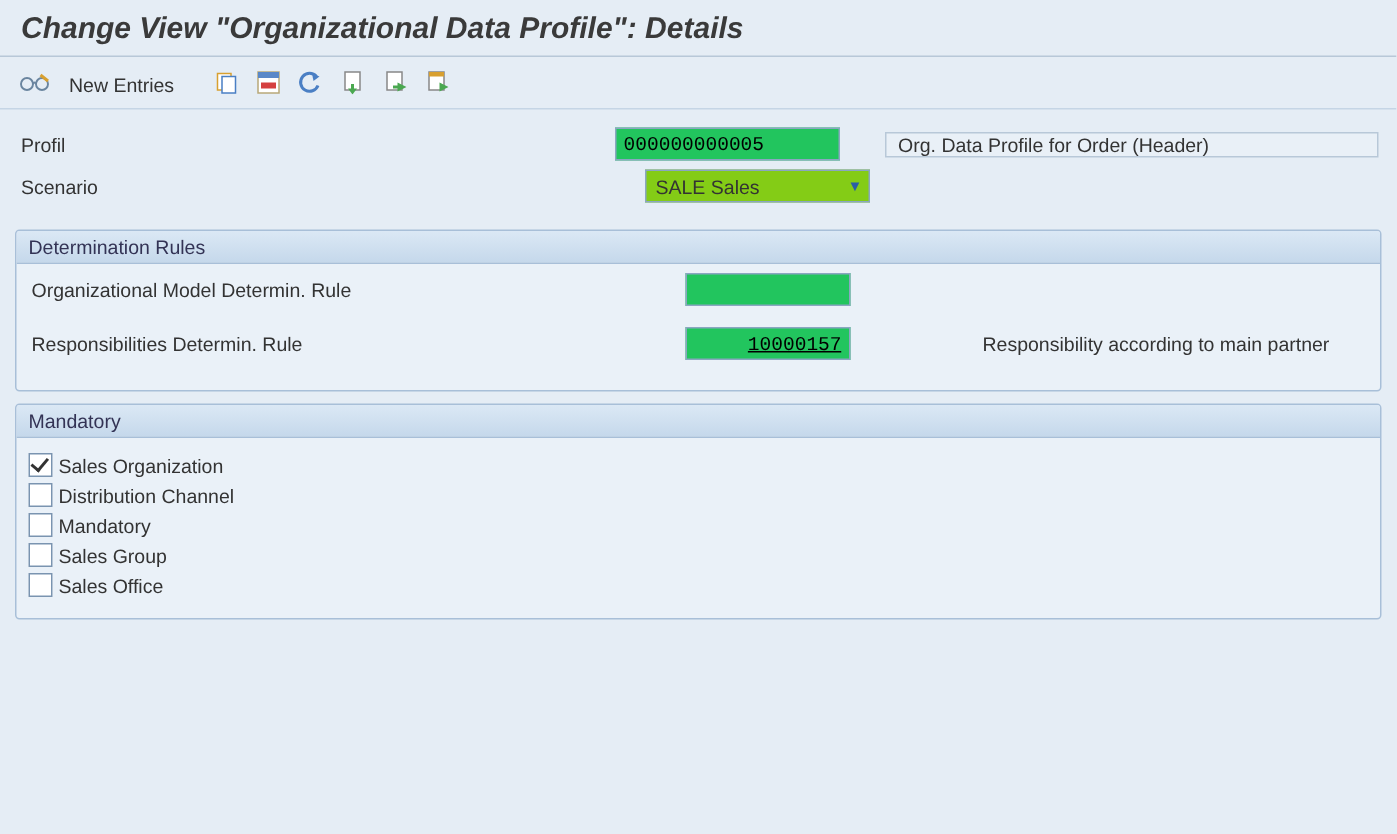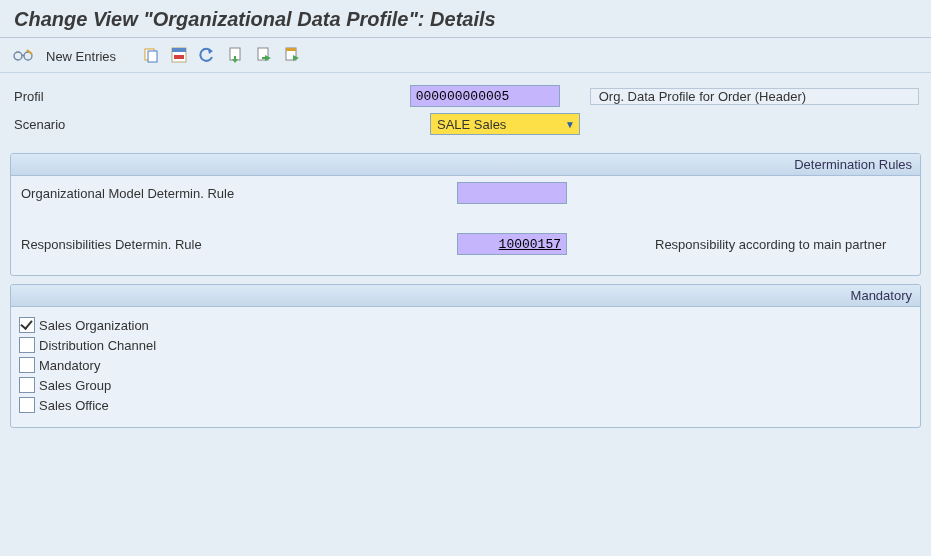--- a/index.html
+++ b/index.html
@@ -50,21 +50,21 @@
     margin-bottom: 6px;
     gap: 18px;
   }
   .form-label {
     width: 400px;
     padding-left: 2px;
   }
   .text-input {
     height: 22px;
     border: 1px solid #8aa6c1;
-    background: #c4b5fd;
+    background: #22c55e;
     padding: 2px 5px;
     font-family: "Courier New", monospace;
     font-size: 13px;
   }
   .text-input.w140 { width: 150px; }
   .text-input.w110 { width: 110px; text-align: right; text-decoration: underline; }
   .desc-field {
     height: 17px;
     border: 1px solid #b8c8d8;
     background: #e9f0f7;
@@ -72,21 +72,21 @@
     margin-left: 12px;
     width: 346px;
     display:flex;
     align-items:center;
   }
   .dropdown {
     display: flex;
     align-items: center;
     height: 22px;
     border: 1px solid #8aa6c1;
-    background: #fde047;
+    background: #84cc16;
     width: 150px;
     cursor: pointer;
     padding: 0 4px 0 6px;
     font-size: 13px;
     justify-content: space-between;
   }
   .dropdown .caret {
     width: 10px;
     color: #2a5ea5;
     font-size: 10px;
@@ -97,21 +97,20 @@
     border-radius: 3px;
     background: #eaf1f8;
     overflow: hidden;
   }
   .group-header {
     background: linear-gradient(#dbe8f5, #c5d8eb);
     border-bottom: 1px solid #a8bfd8;
     padding: 3px 8px;
     font-size: 13px;
     color: #335;
-    text-align: right;
   }
   .group-body {
     padding: 6px 8px 10px;
   }
   .group-body .form-row {
     margin-bottom: 10px;
   }
   .group-body .form-label { width: 420px; }
   .rule-input-wrap {
     width: 150px;
@@ -224,21 +223,21 @@
 
 <div class="group-box">
   <div class="group-header">Determination Rules</div>
   <div class="group-body">
     <div class="form-row">
       <div class="form-label">Organizational Model Determin. Rule</div>
       <div class="rule-input-wrap">
         <input class="text-input w110" value="" style="">
       </div>
     </div>
-    <div class="form-row" style="margin-top:29px;">
+    <div class="form-row" style="margin-top:14px;">
       <div class="form-label">Responsibilities Determin. Rule</div>
       <div class="rule-input-wrap">
         <input class="text-input w110" value="10000157" style="">
       </div>
       <div class="rule-desc">Responsibility according to main partner</div>
     </div>
   </div>
 </div>
 
 <div class="group-box">

